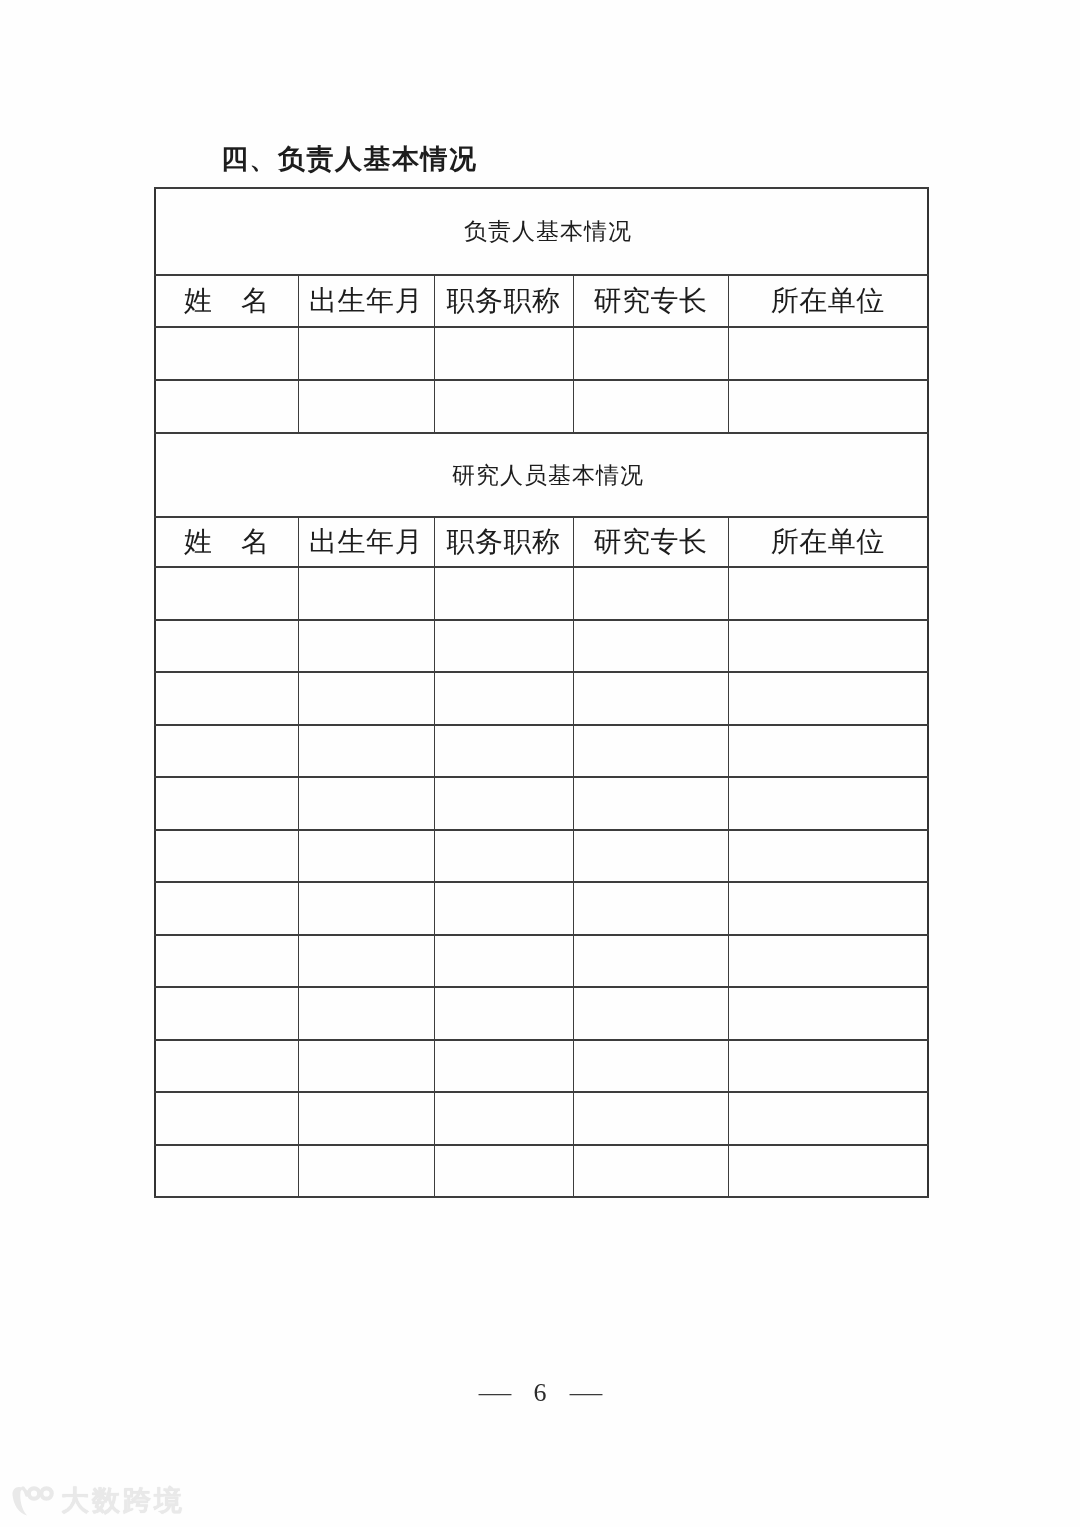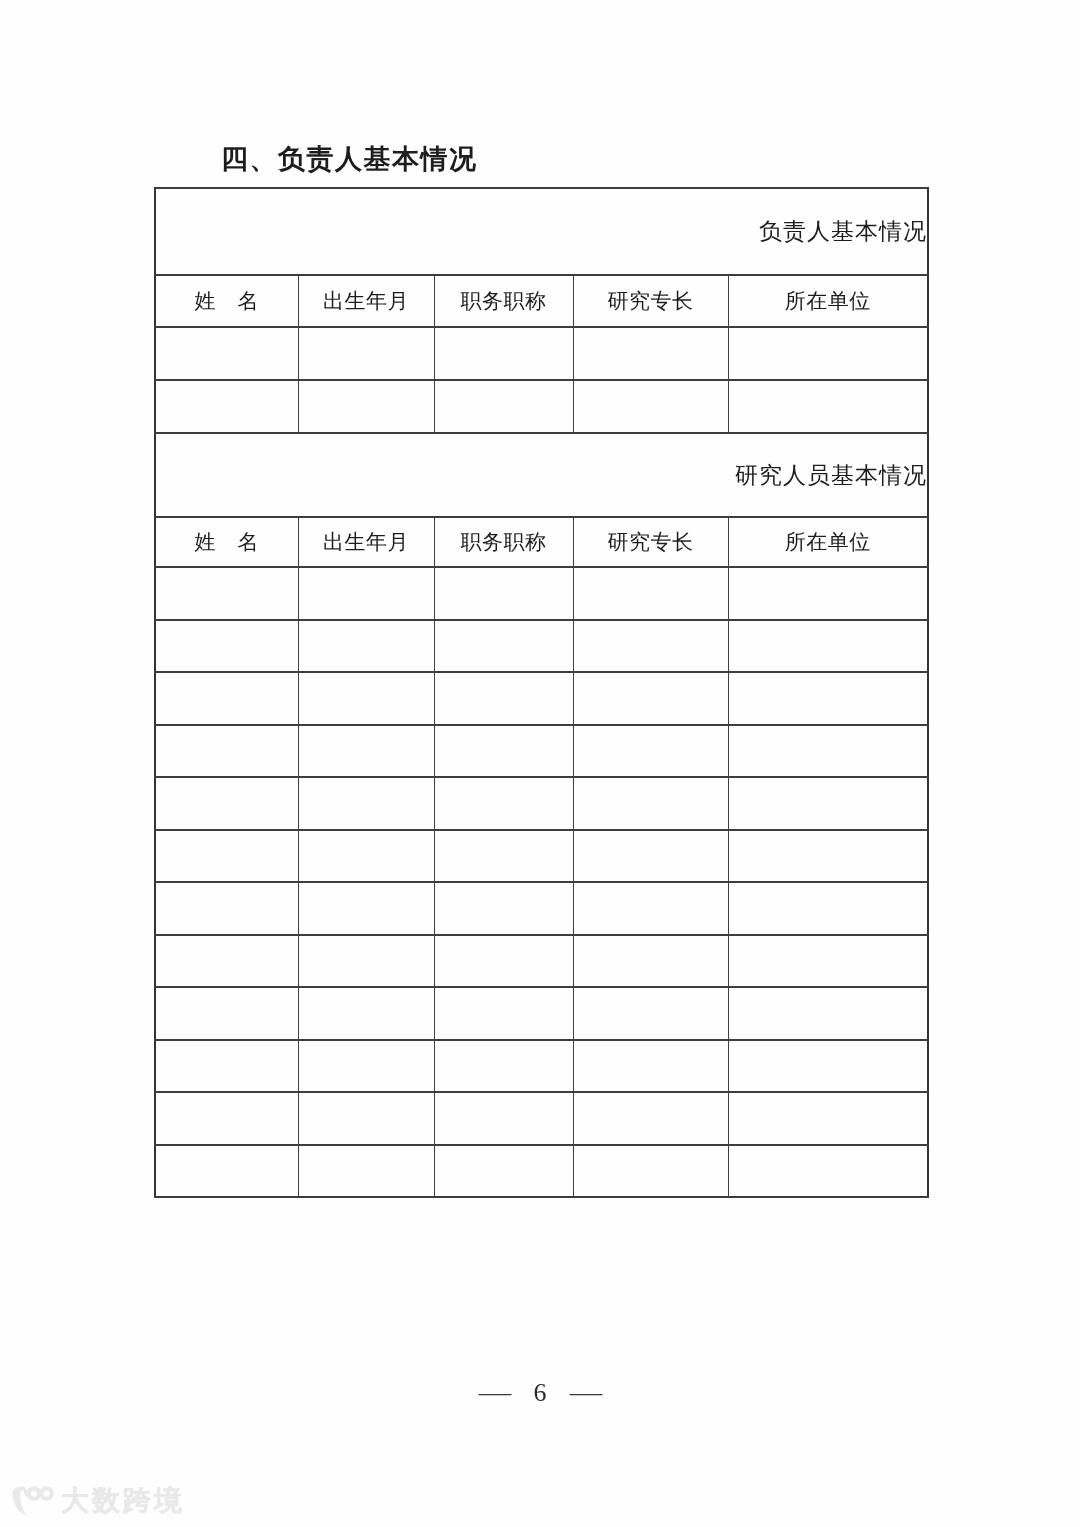--- a/index.html
+++ b/index.html
@@ -48,32 +48,32 @@
     border-width: 2px 1.5px;
     color: var(--text);
     background: transparent;
   }
   col.c0 { width: 143px; }
   col.c1 { width: 136px; }
   col.c2 { width: 139px; }
   col.c3 { width: 155px; }
   col.c4 { width: 200px; }
   .section-title-cell {
-    text-align: right;
+    text-align: center;
     vertical-align: middle;
     padding-left: 13px;
     font-size: 23px;
     letter-spacing: 1px;
   }
   tr.sec-0 .section-title-cell { height: 87px; }
   tr.sec-1 .section-title-cell { height: 84px; }
   .header-cell {
     text-align: center;
     vertical-align: middle;
-    font-size: 21px;
+    font-size: 28px;
     letter-spacing: 0.5px;
   }
   tr.sec-0.header-row { height: 52px; }
   tr.sec-1.header-row { height: 50px; }
   tr.sec-0.empty-row { height: 53px; }
   tr.sec-1.empty-row { height: 52.5px; }
   .page-number {
     position: absolute;
     left: 0;
     top: 1378px;

